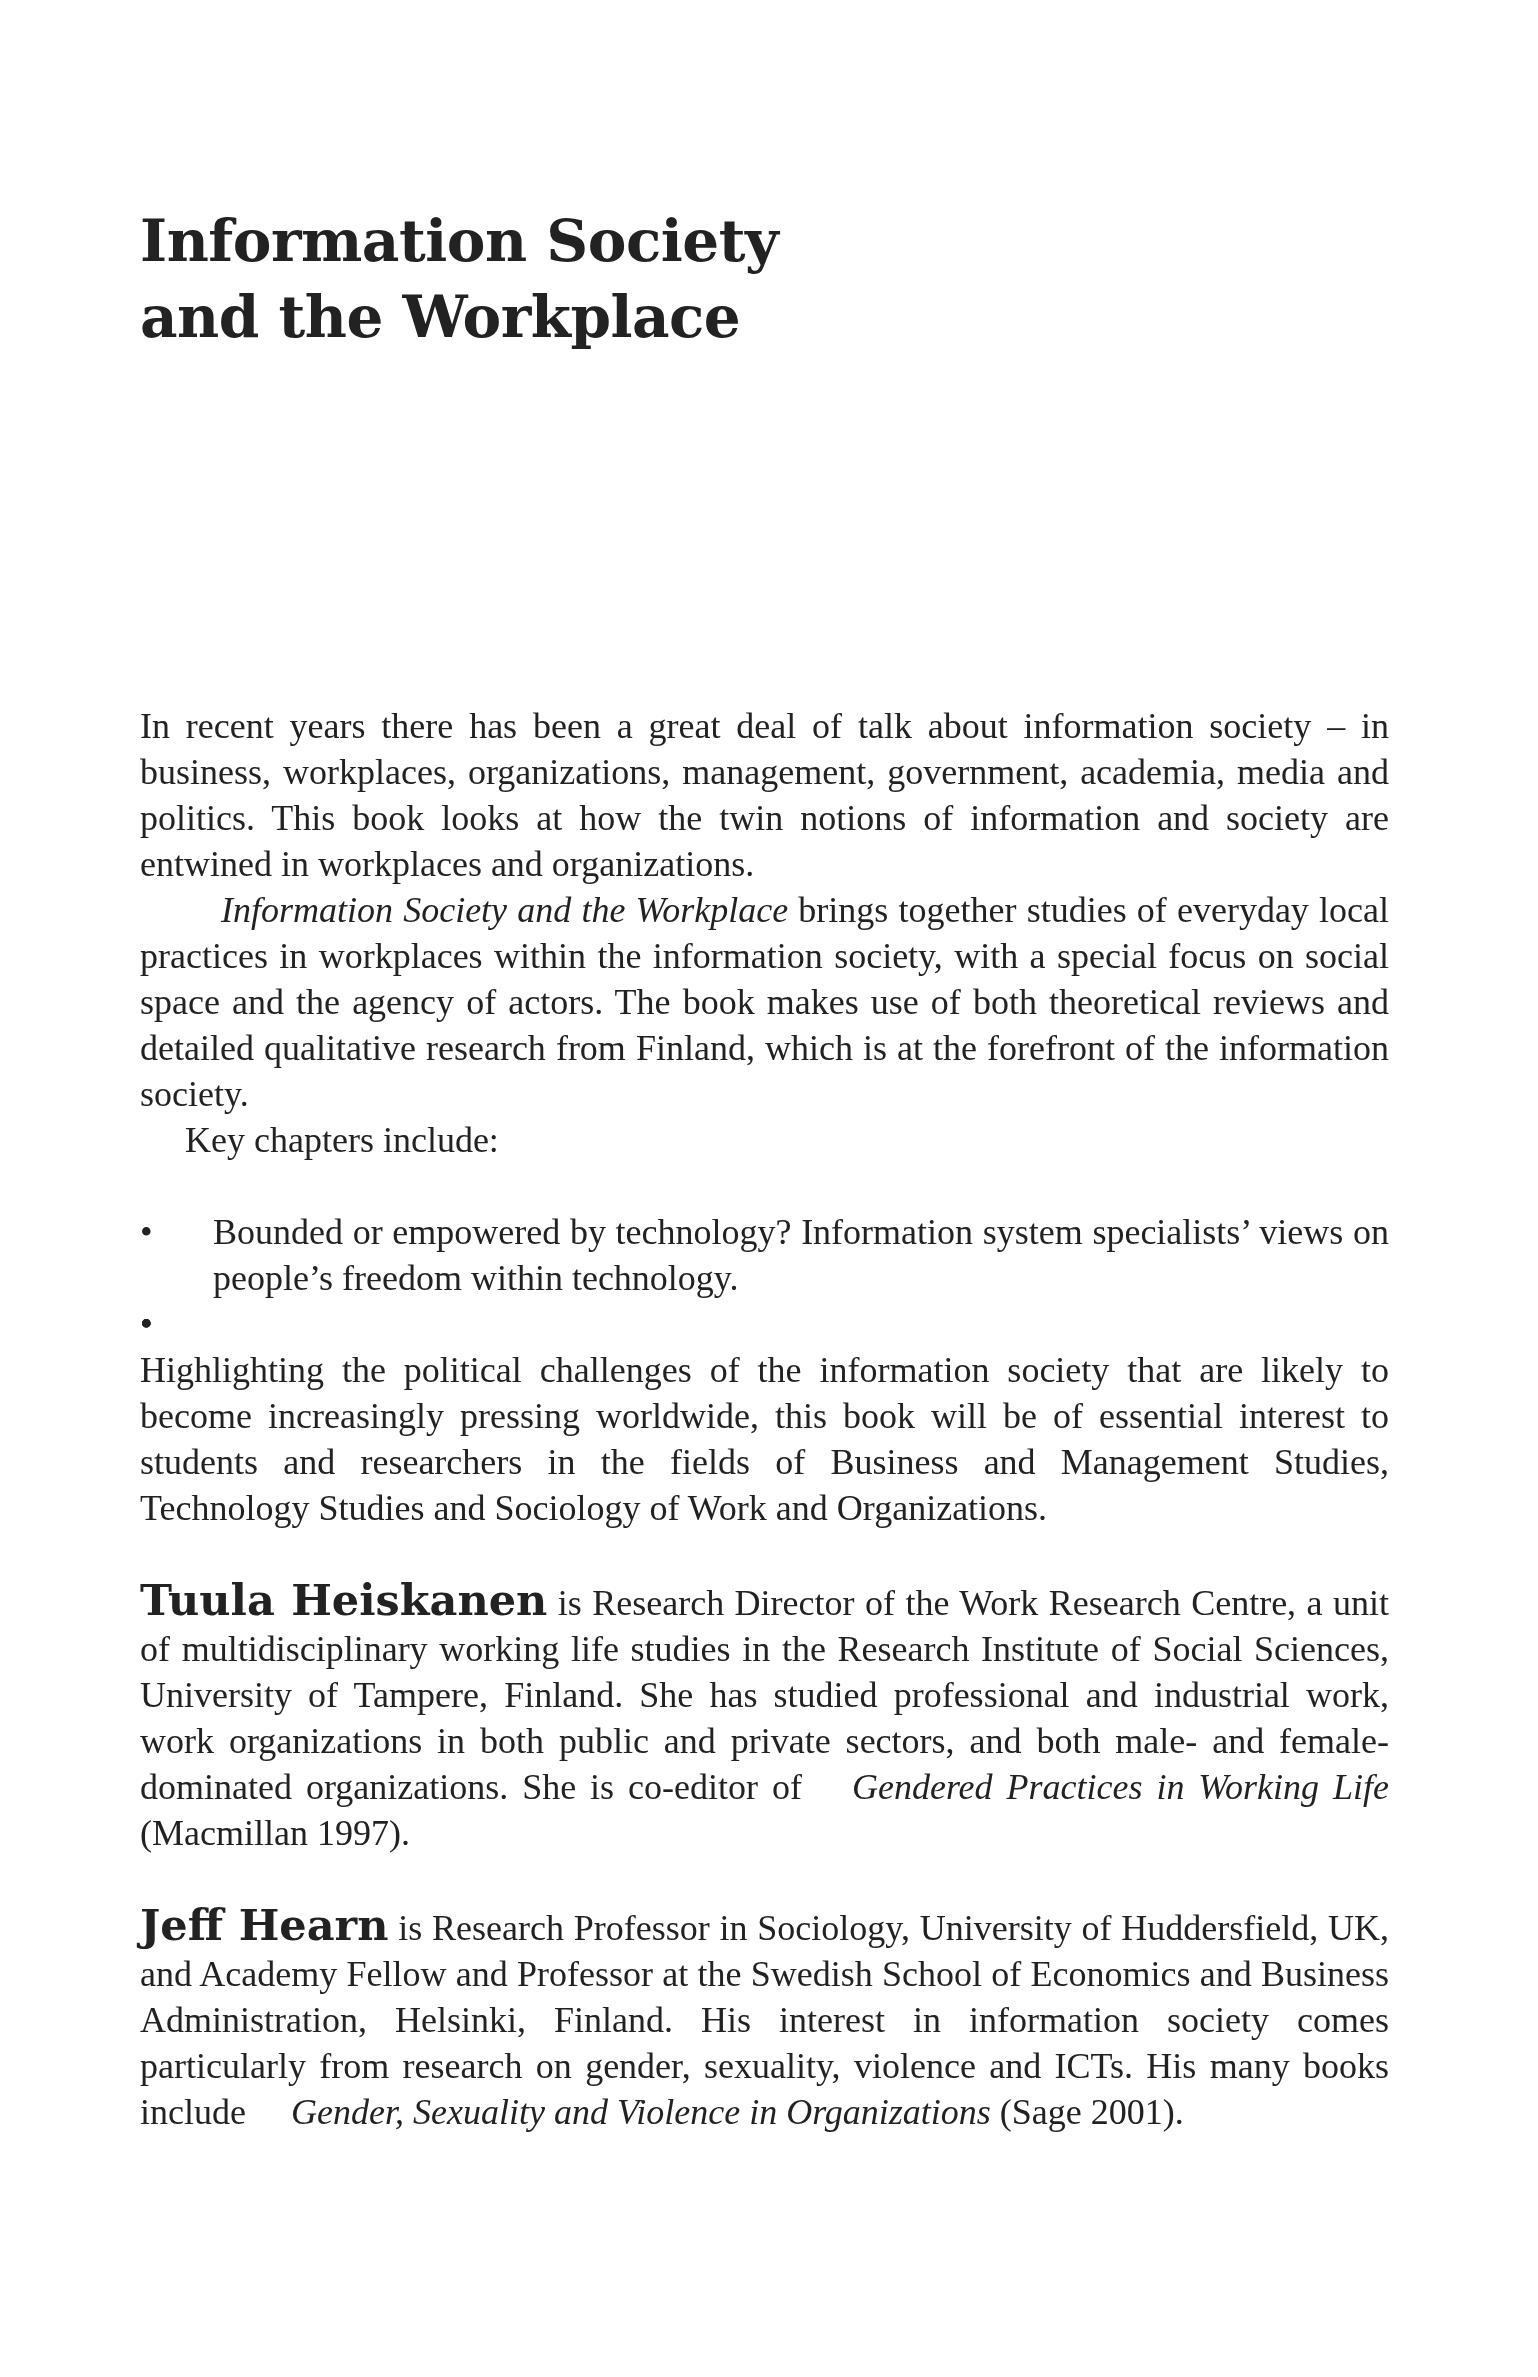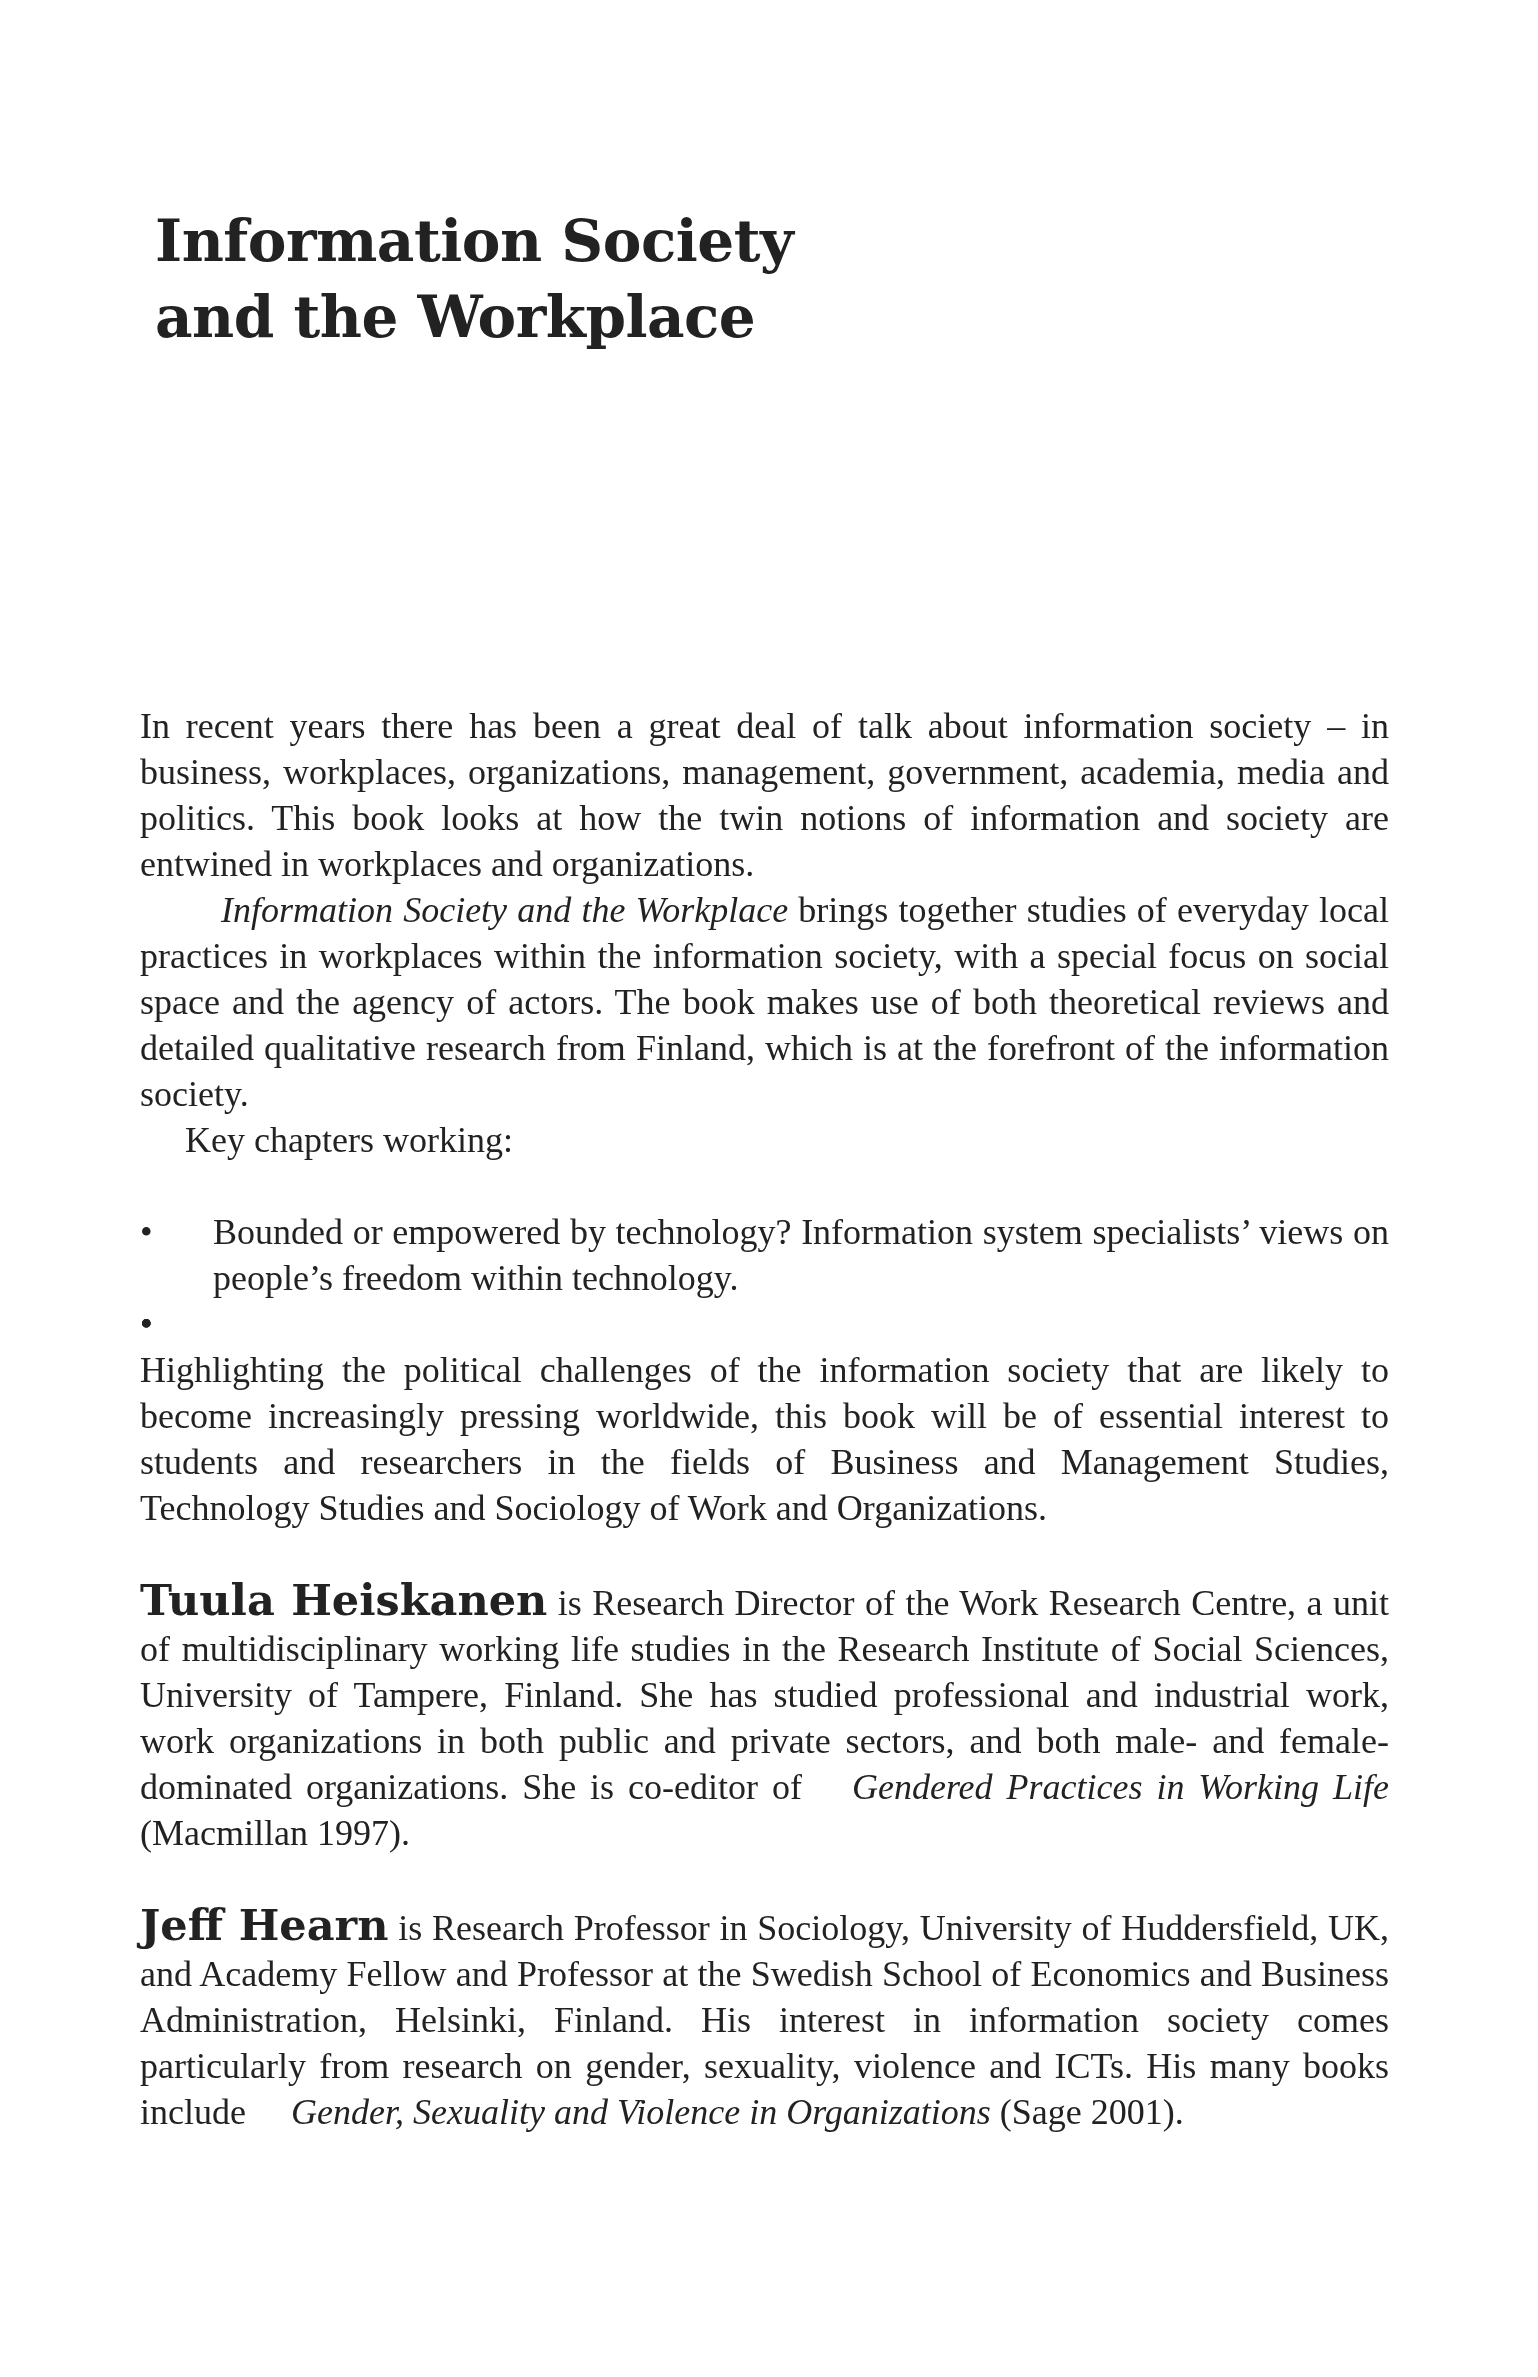--- a/index.html
+++ b/index.html
@@ -16,21 +16,21 @@
       font-family: "Liberation Serif", "DejaVu Serif", serif;
     }
     .page {
       position: absolute;
       left: 140px;
       top: 0;
       width: 1249px;
     }
     .title {
       position: absolute;
-      left: 15px;
+      left: 0;
       top: 203px;
       margin: 0;
       font-family: "DejaVu Serif", "Liberation Serif", serif;
       font-weight: bold;
       font-size: 58px;
       line-height: 76px;
       letter-spacing: -0.5px;
       color: #222222;
     }
     .title span { display: block; }
@@ -81,21 +81,21 @@
     <span>Information Society</span>
     <span>and the Workplace</span>
   </h1>
 
   <div class="body-text">
 
     <p>In recent years there has been a great deal of talk about information society – in business, workplaces, organizations, management, government, academia, media and politics. This book looks at how the twin notions of information and society are entwined in workplaces and organizations.</p>
 
     <p class="indent"><em>Information Society and the Workplace</em><span> brings together studies of everyday local practices in workplaces within the information society, with a special focus on social space and the agency of actors. The book makes use of both theoretical reviews and detailed qualitative research from Finland, which is at the forefront of the information society.</span></p>
 
-    <p class="indent">Key chapters working:</p>
+    <p class="indent">Key chapters include:</p>
 
     <ul class="bullets">
       <li>
         <span class="bullet">•</span>
         <span>Bounded or empowered by technology? Information system specialists’ views on people’s freedom within technology.</span>
       </li>
       <li>
         <span class="bullet">•</span>
       </li>
       <li>

